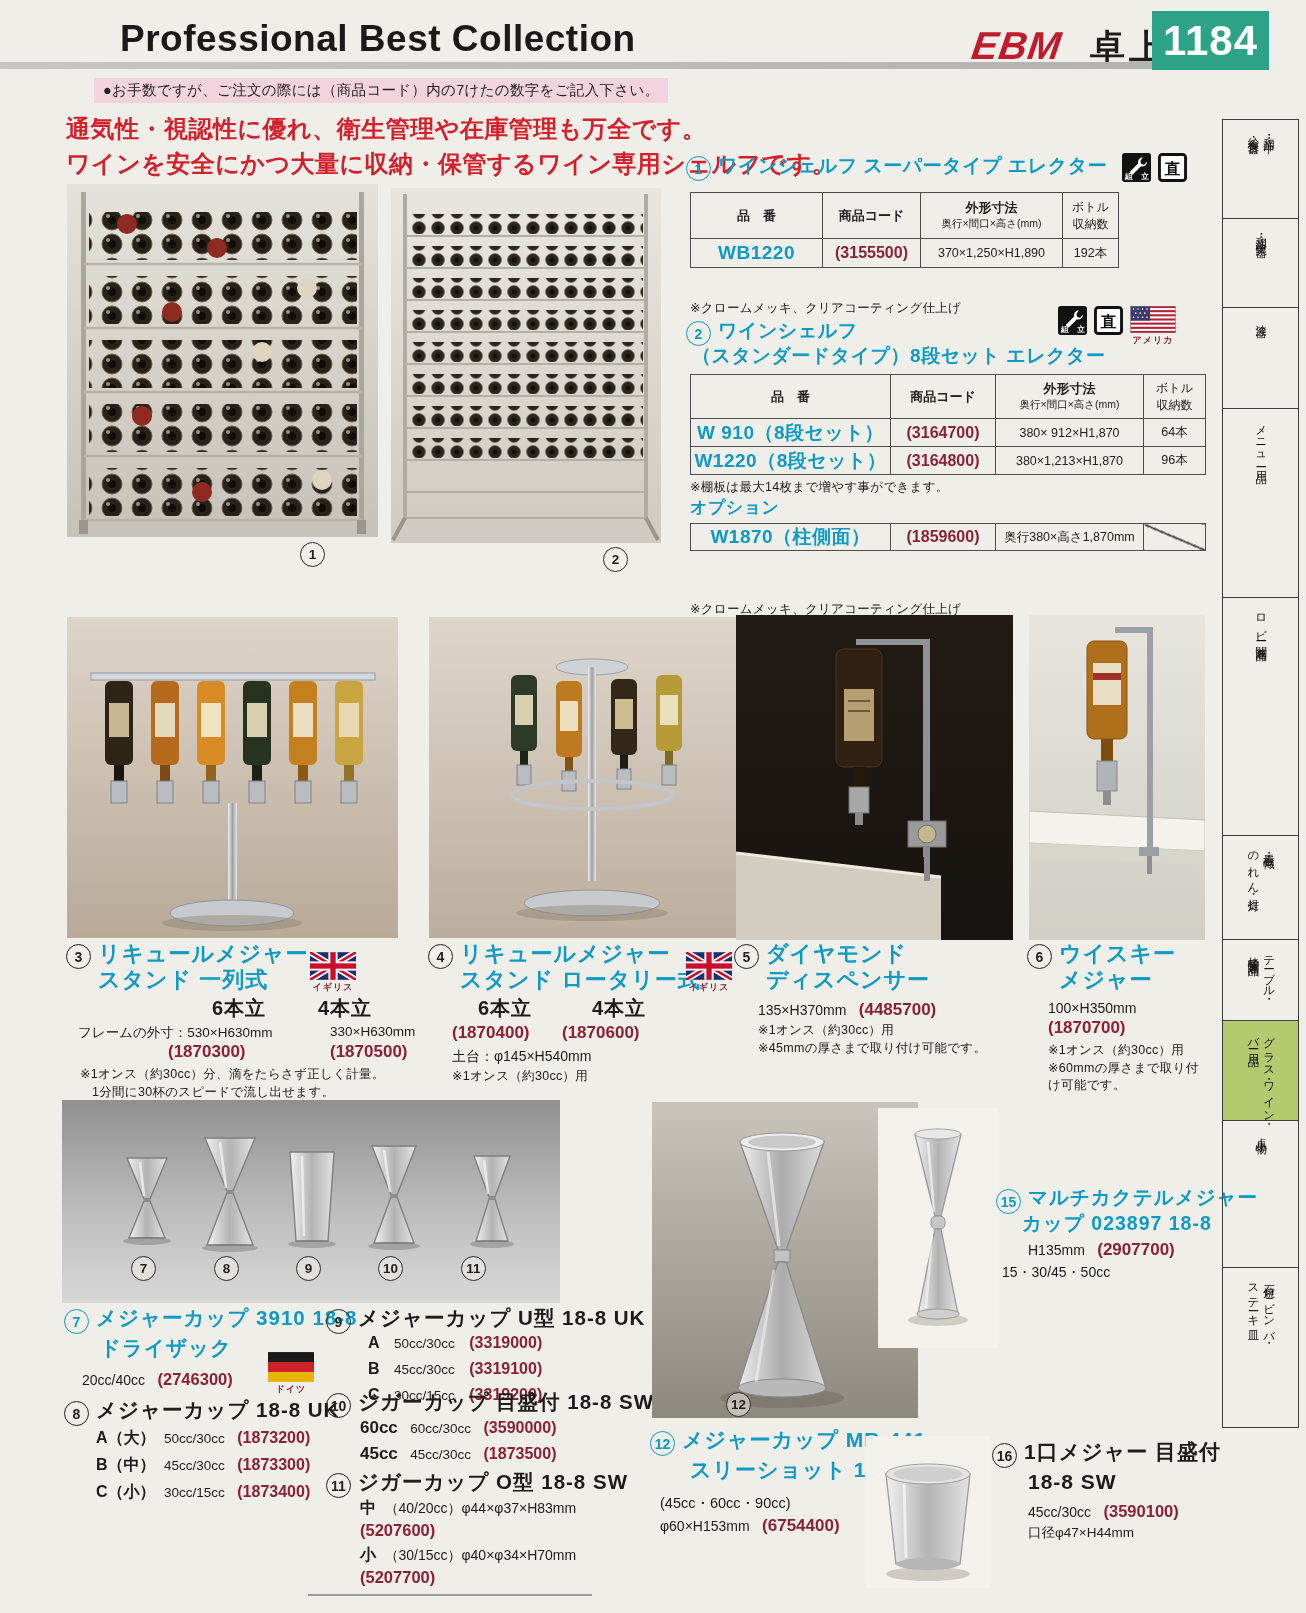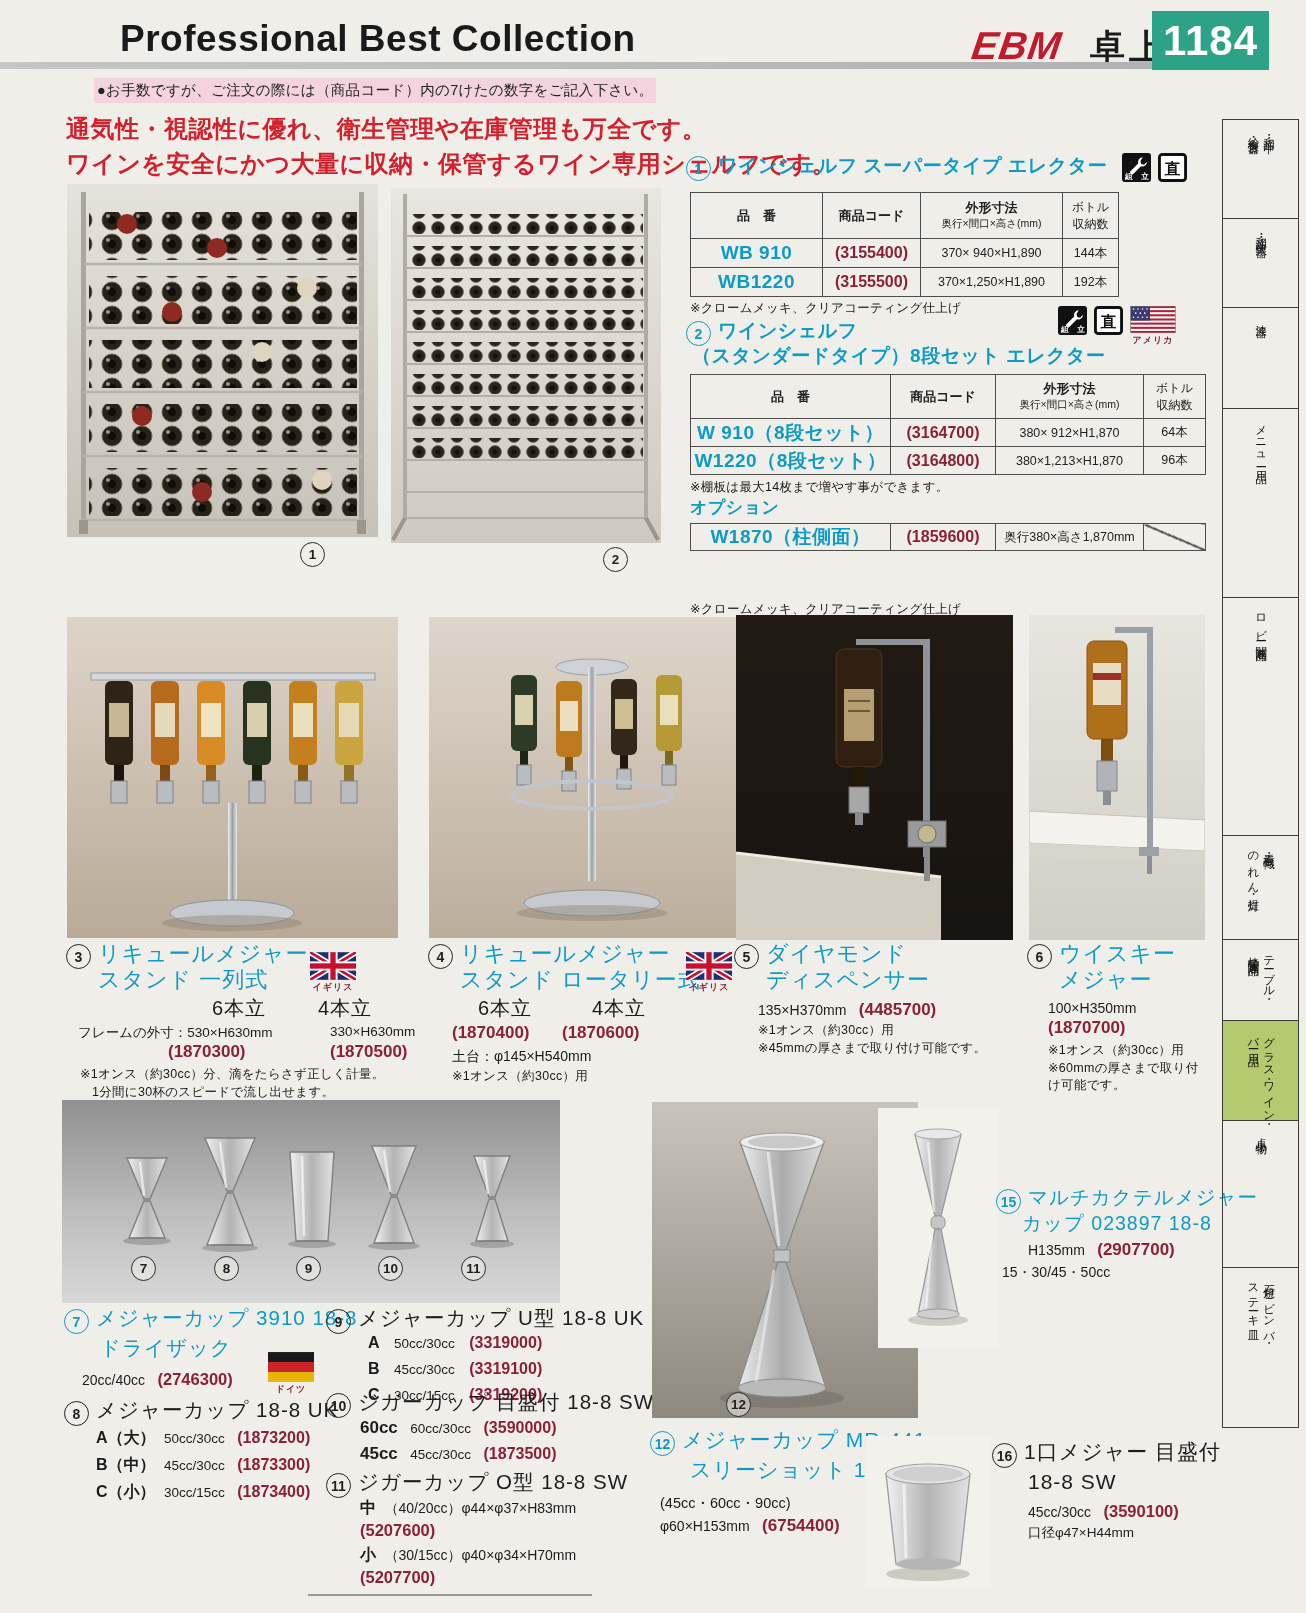--- a/index.html
+++ b/index.html
@@ -4,21 +4,21 @@
 <style>
   html,body{margin:0;padding:0}
   body{width:1306px;height:1613px;position:relative;background:#f0eee8;
        font-family:"Liberation Sans","DejaVu Sans",sans-serif;color:#1c1c1c;overflow:hidden}
   .r{position:absolute}
   .cn{display:inline-flex;align-items:center;justify-content:center;flex:none;
       width:23px;height:23px;border:1.8px solid currentColor;border-radius:50%;
       font-size:14px;font-weight:bold;line-height:1;background:transparent}
   .blue{color:#0d9bc6}
   .code{color:#8a2135;font-weight:bold}
-  .ptitle{font-weight:normal;letter-spacing:1px;line-height:1.18}
+  .ptitle{font-weight:bold;letter-spacing:1px;line-height:1.18}
   .sec-title{font-size:19px;font-weight:bold;color:#0d9bc6;letter-spacing:.5px}
   .note{font-size:12.5px;color:#1a1a1a;letter-spacing:.3px}
   .spec-table{border-collapse:collapse;table-layout:fixed}
   .spec-table td,.spec-table th{border:1.4px solid #4d4d4d;text-align:center;vertical-align:middle;padding:0;overflow:hidden}
   .th-main{font-size:13px;font-weight:bold;color:#222;line-height:1.25}
   .th-sub{font-size:10.5px;font-weight:normal;color:#222}
   .model{font-size:19px;font-weight:bold;color:#0d9bc6;letter-spacing:.5px;white-space:nowrap}
   .codecell{font-size:16px;white-space:nowrap}
   .sizecell{font-size:12.5px;color:#222;white-space:nowrap}
   .capcell{font-size:12.5px;color:#222;white-space:nowrap}
@@ -43,21 +43,21 @@
 </style>
 </head>
 <body>
 
 <div class="r" style="left:120px;top:18px;font-size:37px;font-weight:700;letter-spacing:.5px;color:#1a1a1a">Professional Best Collection</div>
 <div class="r" style="left:972px;top:24px;font-size:39px;font-weight:900;font-style:italic;color:#bf1b2d;transform:skewX(-8deg);letter-spacing:1px">EBM</div>
 <div class="r" style="left:1090px;top:24px;font-size:35px;font-weight:800;letter-spacing:4px">卓上用品</div>
 <div class="r" style="left:0;top:62px;width:1152px;height:7px;background:linear-gradient(to right,#c6c6c6,#b2b2b2)"></div>
 <div class="r" style="left:1152px;top:11px;width:117px;height:59px;background:#2ca287;color:#fff;font-size:42px;font-weight:bold;text-align:center;line-height:59px;letter-spacing:1px">1184</div>
 
-<div class="r" style="left:94px;top:78px;background:#f3d3dd;padding:3px 3px;font-size:14.5px;letter-spacing:.3px;color:#222">●お手数ですが、ご注文の際には（商品コード）内の7けたの数字をご記入下さい。</div>
+<div class="r" style="left:94px;top:78px;background:#f3d3dd;padding:3px 9px;font-size:14.5px;letter-spacing:.3px;color:#222">●お手数ですが、ご注文の際には（商品コード）内の7けたの数字をご記入下さい。</div>
 
 <div class="r" style="left:66px;top:112px;line-height:1.45">
   <div style="font-size:24px;font-weight:800;color:#d3202c;letter-spacing:.5px">通気性・視認性に優れ、衛生管理や在庫管理も万全です。</div>
   <div style="font-size:24px;font-weight:800;color:#d3202c;letter-spacing:.5px">ワインを安全にかつ大量に収納・保管するワイン専用シェルフです。</div>
 </div>
 
 <div class="photo" style="left:67px;top:184px;width:311px;height:353px">
   <svg width="311" height="353" viewBox="0 0 311 353">
     <defs>
       <linearGradient id="bg1" x1="0" y1="0" x2="0" y2="1">
@@ -175,26 +175,20 @@
     <th><span class="th-main">品　番</span></th>
     <th><span class="th-main">商品コード</span></th>
     <th>
       <div class="th-main">外形寸法</div>
       <div class="th-sub">奥行×間口×高さ(mm)</div>
     </th>
     <th>
       <div class="th-sub" style="font-size:12px">ボトル</div>
       <div class="th-sub" style="font-size:12px">収納数</div>
     </th>
-  </tr>
-  <tr style="height:29px">
-    <td class="model">WB 910</td>
-    <td class="code codecell">(3155400)</td>
-    <td class="sizecell">370× 940×H1,890</td>
-    <td class="capcell">144本</td>
   </tr>
   <tr style="height:29px">
     <td class="model">WB1220</td>
     <td class="code codecell">(3155500)</td>
     <td class="sizecell">370×1,250×H1,890</td>
     <td class="capcell">192本</td>
   </tr>
 </tbody>
   </table>
 <div class="r note" style="left:690px;top:300px">※クロームメッキ、クリアコーティング仕上げ</div>

